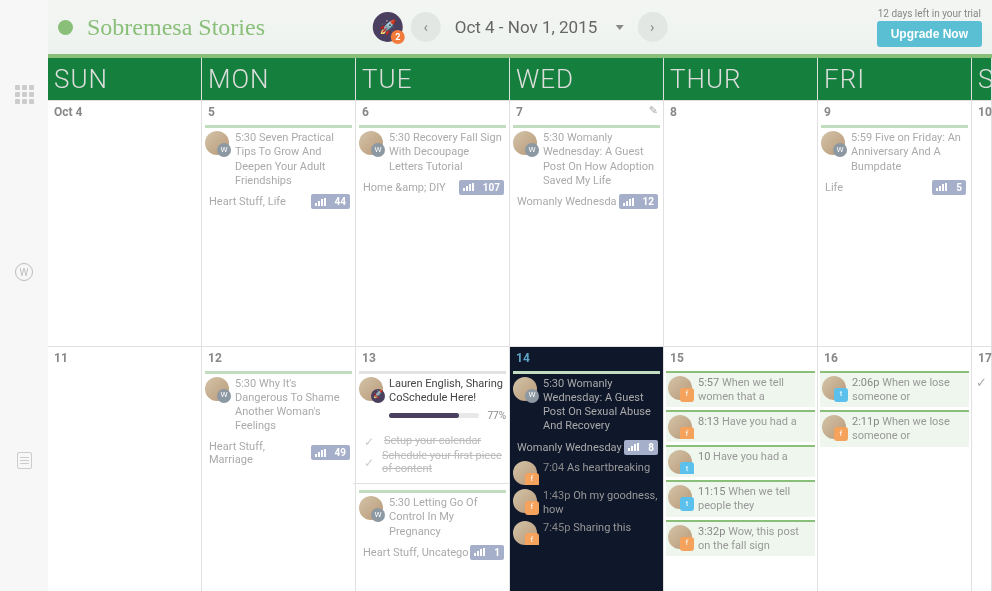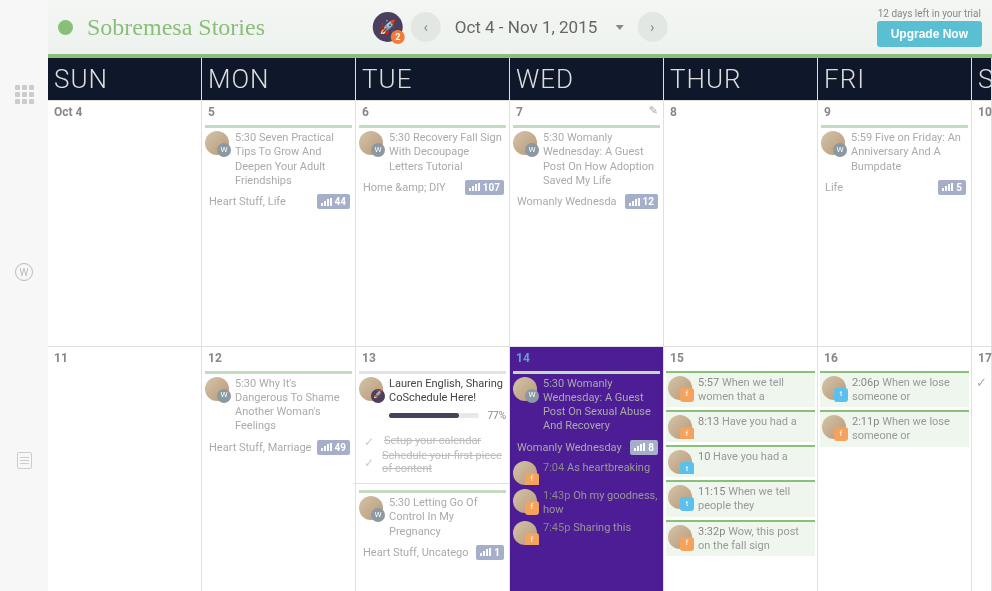--- a/index.html
+++ b/index.html
@@ -35,21 +35,21 @@
   .center-nav{position:absolute;left:50%;transform:translateX(-50%);display:flex;align-items:center;gap:8px}
   .rocket{width:30px;height:30px;border-radius:50%;background:#4a3f5e;display:flex;align-items:center;justify-content:center;position:relative;color:#fff;font-size:14px}
   .rocket .badge{position:absolute;bottom:-2px;right:-2px;background:#f27b3b;color:#fff;border-radius:50%;width:14px;height:14px;font-size:9px;font-weight:bold;display:flex;align-items:center;justify-content:center}
   .nav-btn{width:30px;height:30px;border-radius:50%;background:#e3e7e3;display:flex;align-items:center;justify-content:center;color:#888;cursor:pointer;font-size:15px}
   .date-range{color:#666;font-size:17px;display:flex;align-items:center;gap:18px;padding:0 6px}
   .caret-down{width:0;height:0;border-left:4px solid transparent;border-right:4px solid transparent;border-top:5px solid #888}
   .upgrade-box{margin-left:auto;text-align:center}
   .trial-text{font-size:10px;color:#888;margin-bottom:2px}
   .upgrade-btn{background:#5bbfd4;color:#fff;border:none;padding:6px 14px;border-radius:3px;font-weight:bold;font-size:12px;cursor:pointer}
   
-  .week-row{height:var(--weekday-h);display:flex;border-top:4px solid var(--green);background:#0f172a}
+  .week-row{height:var(--weekday-h);display:flex;border-top:4px solid var(--green);background:#15803d}
   .week-row .wd{flex:1;border-right:1px solid var(--border);color:#ddd;font-size:26px;font-weight:300;letter-spacing:1px;display:flex;align-items:center;padding-left:6px}
   .week-row .wd.last{flex:0 0 20px;min-width:20px}
   
   .calendar{flex:1;display:grid;grid-template-rows:1fr 1fr;grid-template-columns:repeat(6,1fr) 20px;background:#fff;overflow:hidden}
   .cell{border-right:1px solid var(--border);border-top:1px solid var(--border);padding:0;position:relative;display:flex;flex-direction:column}
   .date-num{font-size:12px;color:#888;padding:4px 6px 6px;font-weight:bold}
   .date-num.today{color:#5fa4c4;font-weight:bold}
   .edit-icon{position:absolute;top:3px;right:5px;color:#aaa;font-size:11px}
   
   .evt{display:flex;margin:0 3px 4px;font-size:11px;line-height:1.3;position:relative;overflow:hidden}
@@ -65,21 +65,21 @@
   .time{font-weight:normal;color:#999}
   .faded .time{color:#aaa}
   .social .t{color:#999}
   .social .time{color:#888}
   
   .topbar{height:3px;margin:0 3px 3px}
   .topbar.green{background:#c2dcc0}
   .topbar.grey{background:#e3e3e3}
   
   .meta{margin:0 3px 4px 3px;padding:2px 2px 2px 4px;display:flex;align-items:center;justify-content:space-between;font-size:11px;color:#aaa}
-  .stat-chip{background:#a6afc9;color:#fff;padding:2px 4px;border-radius:2px;font-size:10px;font-weight:bold;display:inline-flex;align-items:center;gap:3px}
+  .stat-chip{background:#a6afc9;color:#fff;padding:2px 4px;border-radius:2px;font-size:10px;font-weight:bold;display:inline-flex;align-items:center;gap:9px}
   .bars{display:inline-flex;align-items:flex-end;gap:1px;height:8px}
   .bars span{width:2px;background:#fff}
   .bars span:nth-child(1){height:3px}.bars span:nth-child(2){height:5px}.bars span:nth-child(3){height:7px}.bars span:nth-child(4){height:8px}
   
   .progress-row{display:flex;align-items:center;gap:8px;margin:4px 0 6px}
   .progress{flex:1;height:5px;background:#e8e8e8;border-radius:3px;position:relative}
   .progress .fill{position:absolute;left:0;top:0;bottom:0;width:77%;background:#4a3f5e;border-radius:3px}
   .task{display:flex;align-items:center;gap:8px;color:#bbb;font-size:11px;margin:2px 0}
   .task .ck{width:12px;height:12px;font-size:12px;color:#ccc}
   .task.done span.txt{text-decoration:line-through}
@@ -327,21 +327,21 @@
                 <span></span>
                 <span></span>
                 <span></span>
                 <span></span>
               </span>
               <span>1</span>
             </span>
           </div>
       </div>
 
-      <div class="cell" style="background:#4c1d95">
+      <div class="cell" style="background:#0f172a">
         <div class="date-num today">14</div>
         <div class="topbar green"></div>
         <div class="evt faded">
           <div class="av">
               <div class="avc"></div>
               <div class="mini wp">W</div>
             </div>
           <div class="t"><span class="time">5:30</span> <span>Womanly Wednesday: A Guest Post On Sexual Abuse And Recovery</span></div>
         </div>
         <div class="meta">

